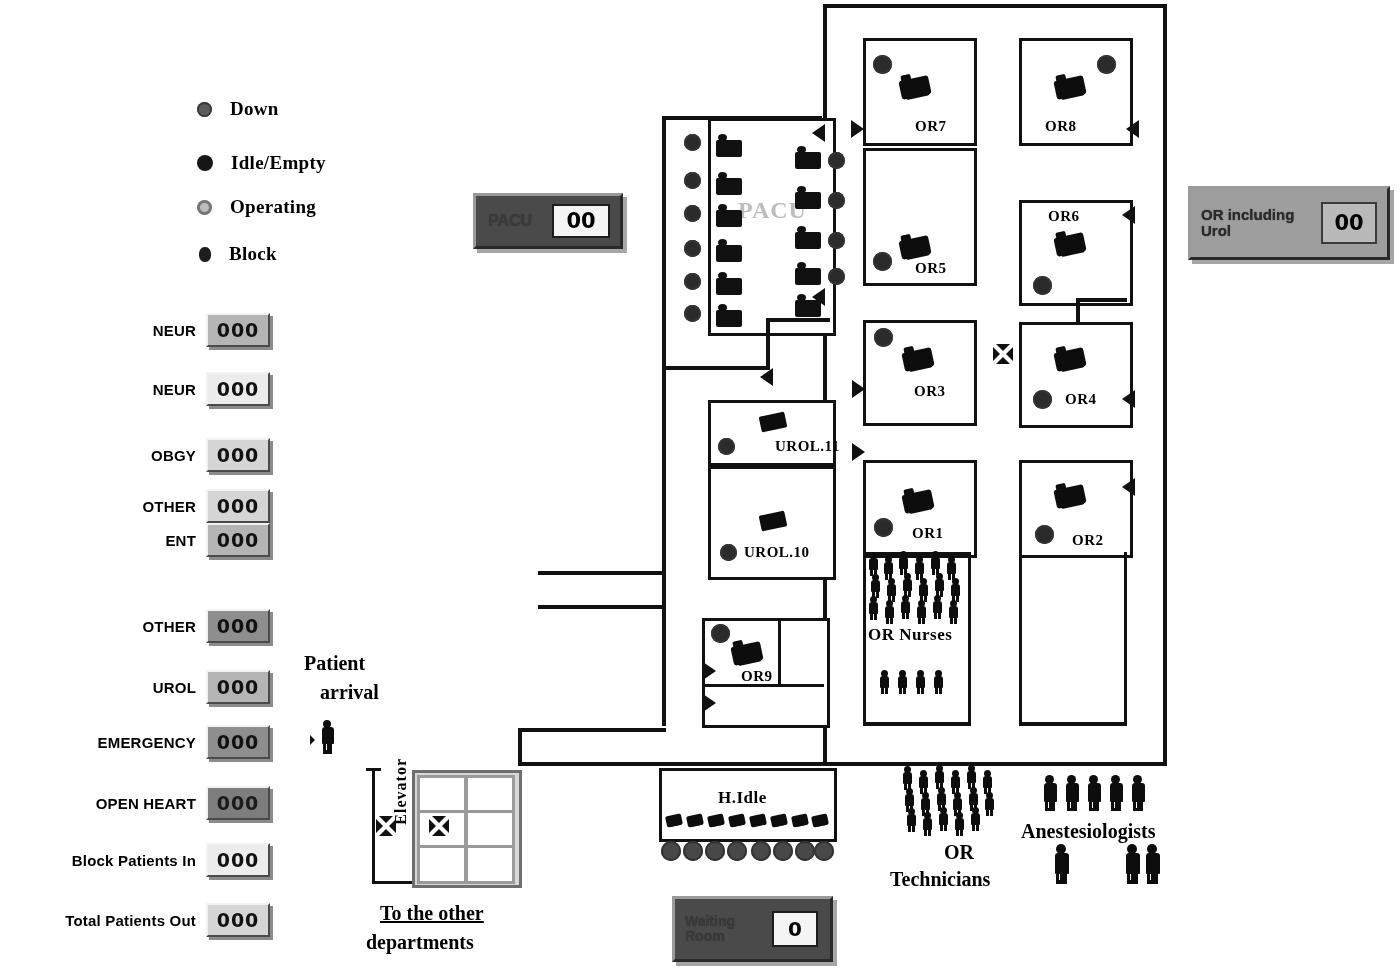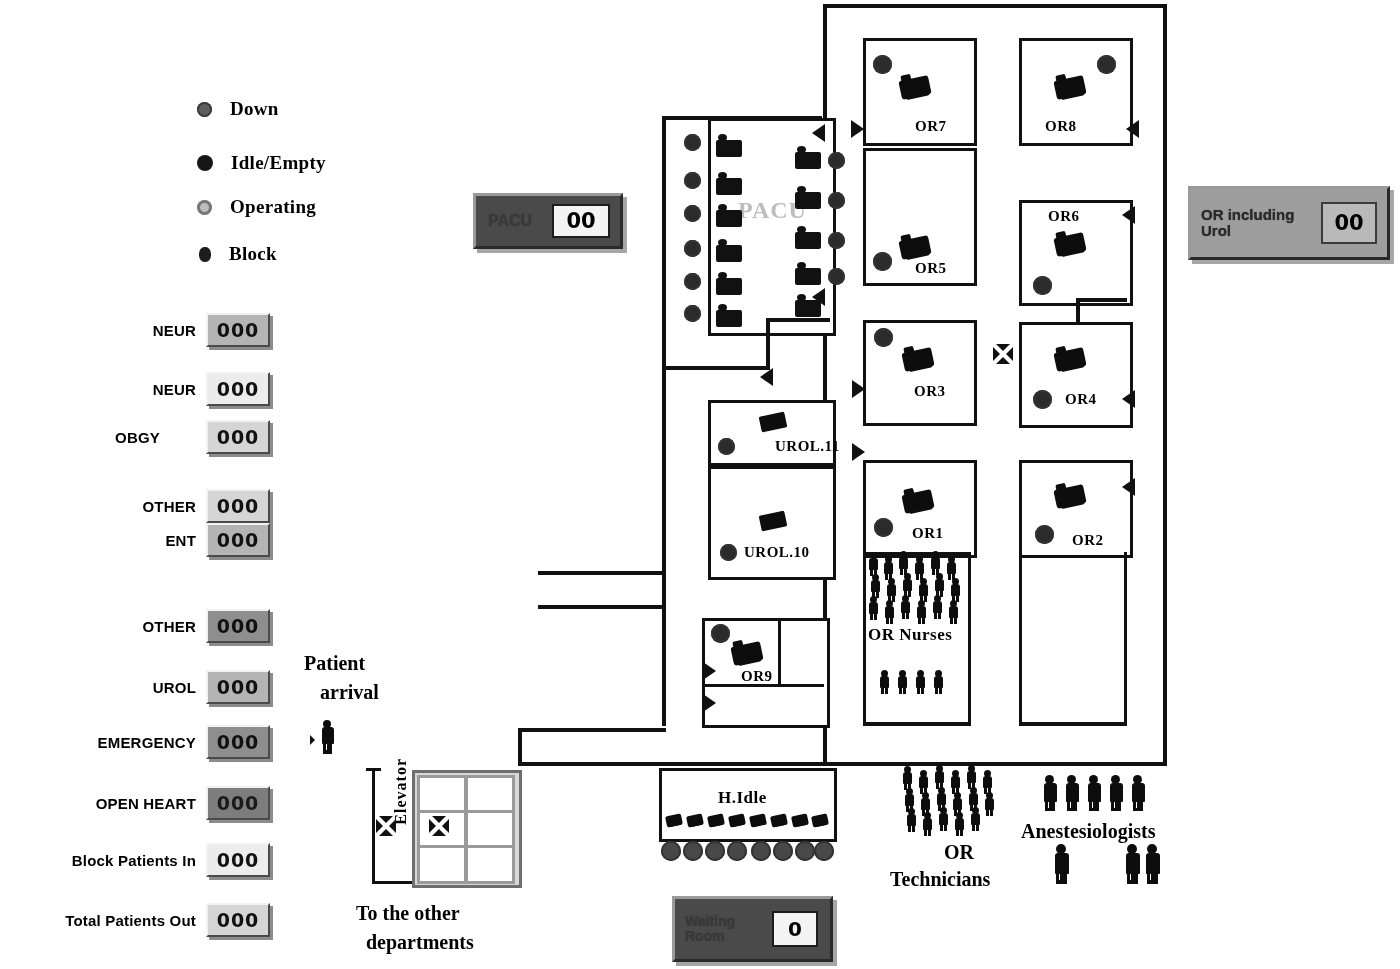--- a/index.html
+++ b/index.html
@@ -148,21 +148,21 @@
   </div>
 
   <div class="cnt-row" style="top:313px;">
     <span class="cnt-label">NEUR</span>
     <span class="cnt-box sh-mid">000</span>
   </div>
   <div class="cnt-row" style="top:372px;">
     <span class="cnt-label">NEUR</span>
     <span class="cnt-box sh-white">000</span>
   </div>
-  <div class="cnt-row" style="top:420px;gap:36px;">
+  <div class="cnt-row" style="top:438px;">
     <span class="cnt-label">OBGY</span>
     <span class="cnt-box sh-light">000</span>
   </div>
   <div class="cnt-row" style="top:489px;">
     <span class="cnt-label">OTHER</span>
     <span class="cnt-box sh-light">000</span>
   </div>
   <div class="cnt-row" style="top:523px;">
     <span class="cnt-label">ENT</span>
     <span class="cnt-box sh-mid">000</span>
@@ -628,16 +628,16 @@
       <i class="b"></i>
       <i class="l"></i>
       <i class="r"></i>
   </div>
   <div class="xmark" style="left:376px;top:816px;">
     <i class="t"></i>
       <i class="b"></i>
       <i class="l"></i>
       <i class="r"></i>
   </div>
-  <div class="cap" style="left:356px;top:902px;">To the other</div>
+  <div class="cap" style="left:380px;top:902px;text-decoration:underline;">To the other</div>
   <div class="cap" style="left:366px;top:931px;">departments</div>
 
 </div>
 
 </body></html>

